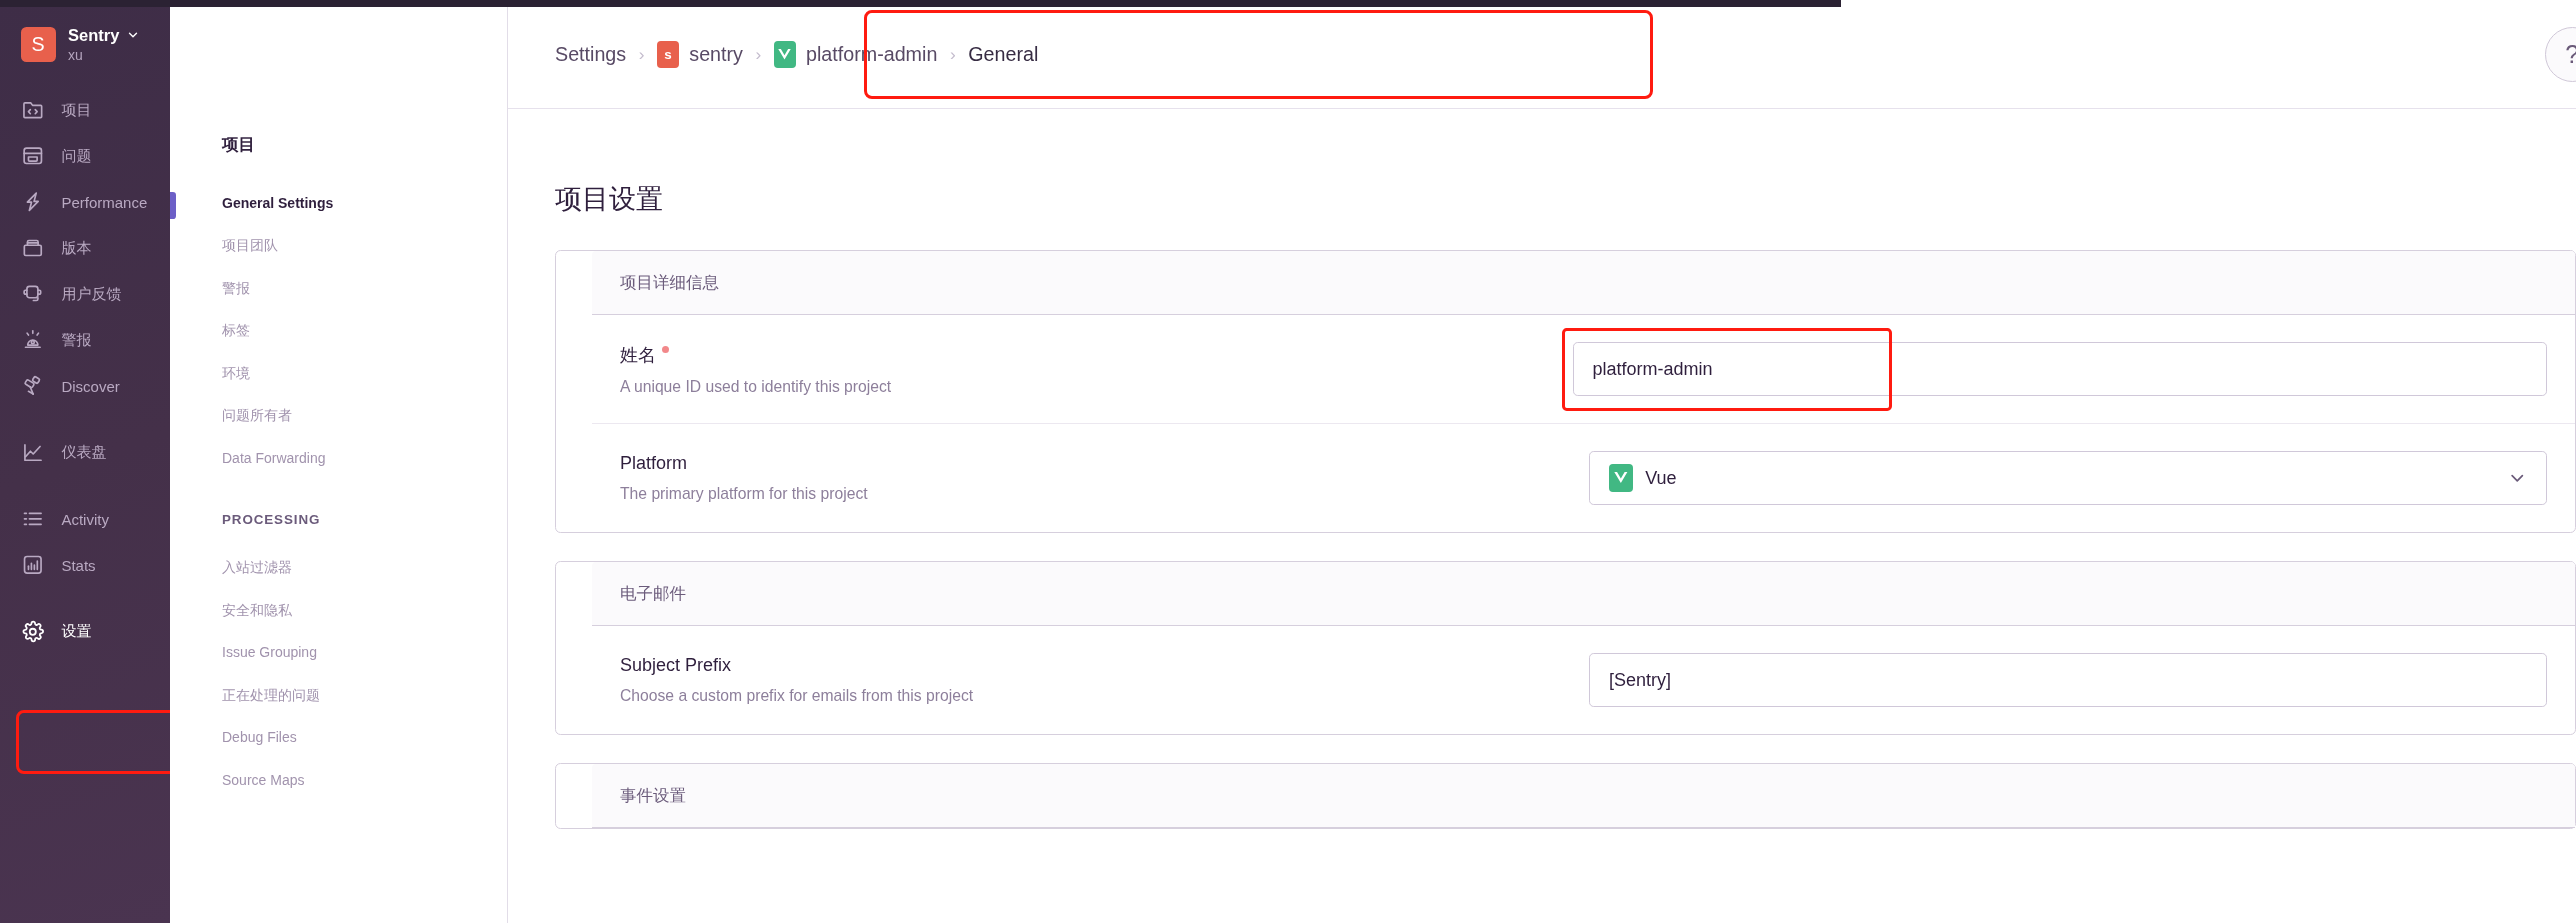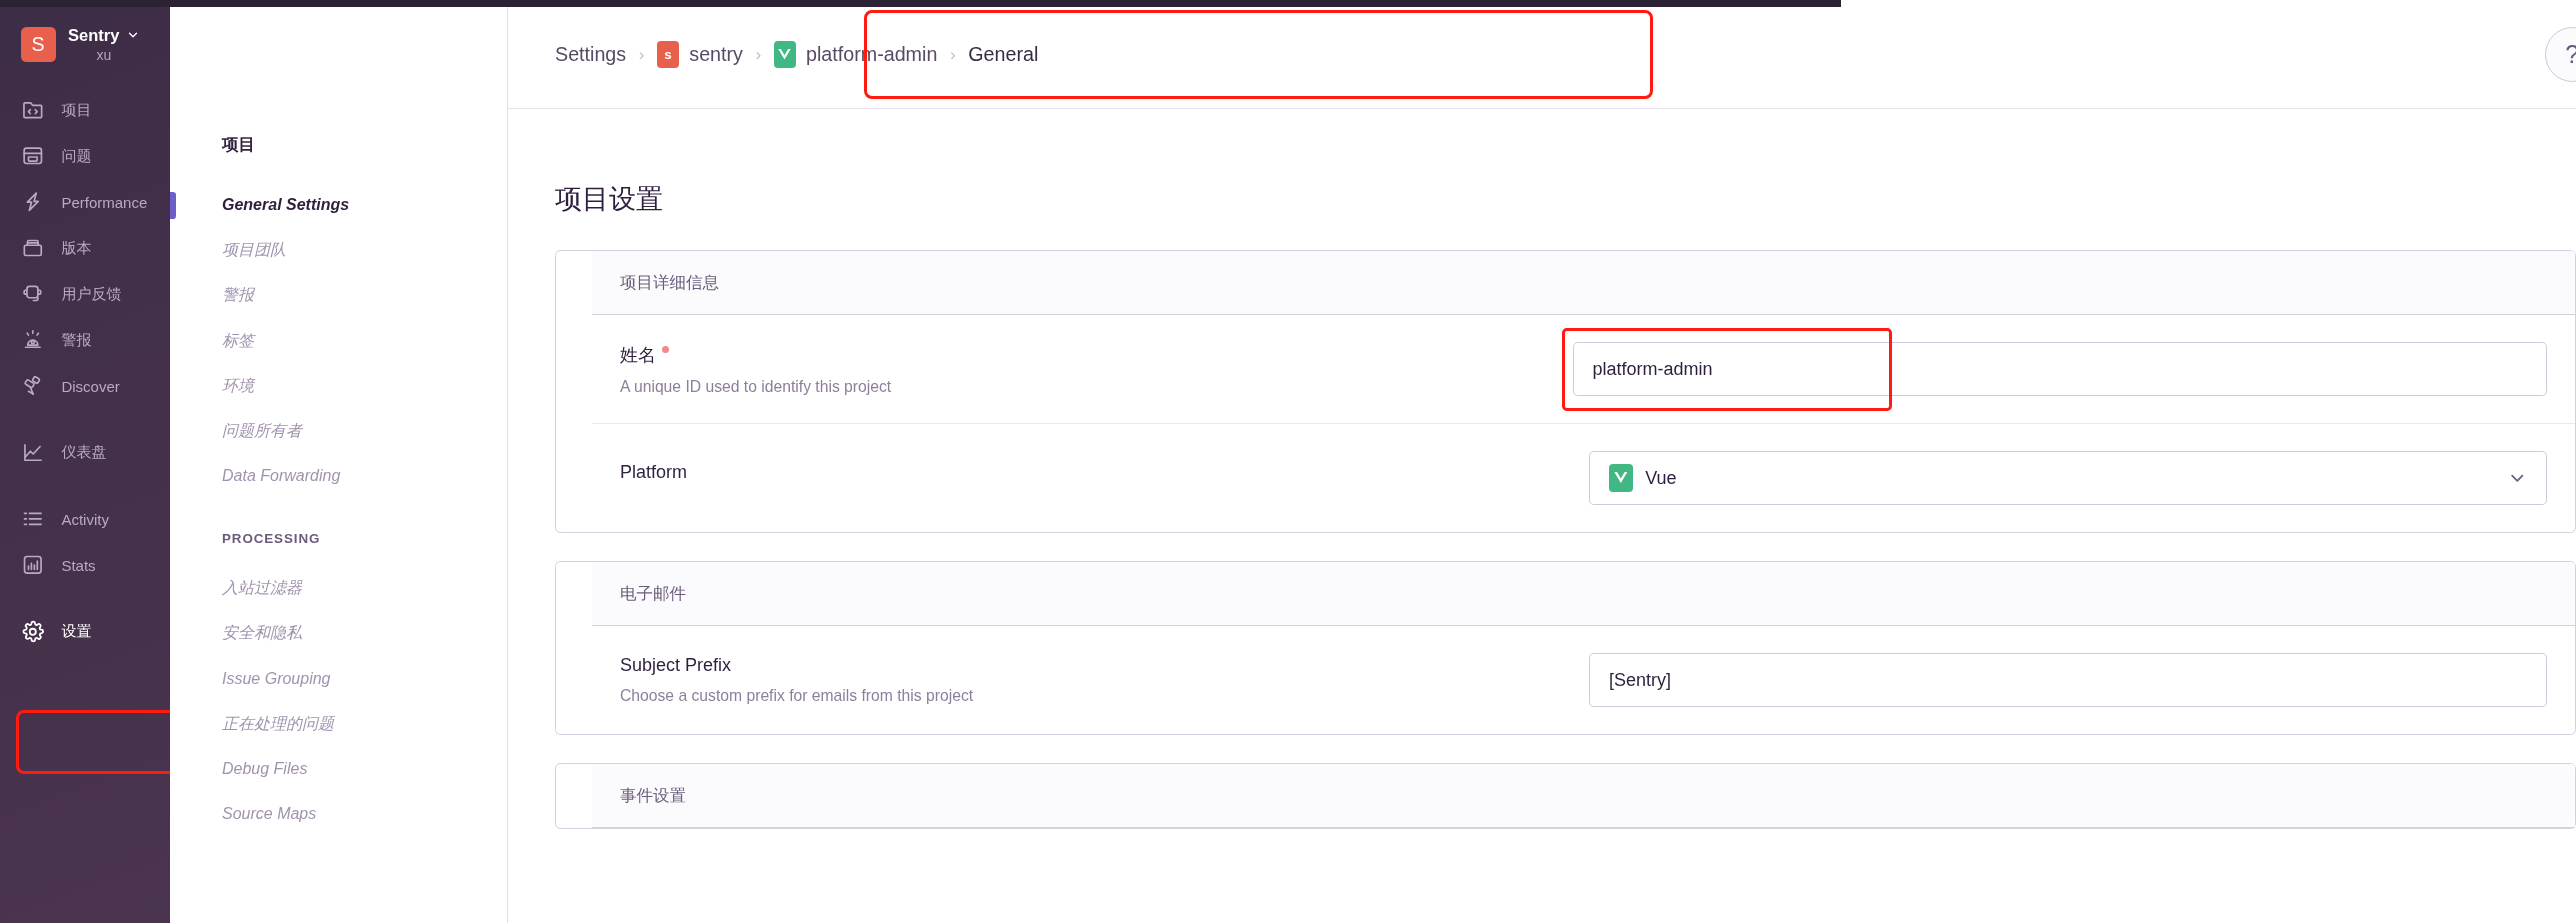--- a/index.html
+++ b/index.html
@@ -68,21 +68,20 @@
     align-items: center;
     gap: 6.3px;
     white-space: nowrap;
   }
   .org-name .chev { display: inline-flex; }
   .org-sub {
     color: #b4a4bd;
     font-size: 14px;
     font-weight: 400;
     margin-top: 2.4px;
-    text-align: center;
   }
 
   .nav-list { margin-top: 23.6px; }
   .nav-group-gap { height: 20.5px; }
 
   .nav-item {
     display: flex;
     align-items: center;
     gap: 17.3px;
     padding: 0 0 0 20.5px;
@@ -131,26 +130,25 @@
   }
   .sec-sub-heading {
     font-size: 13.4px;
     color: #6b5b7b;
     font-weight: 700;
     letter-spacing: 0.9px;
     margin: 44px 0 31.5px 0;
   }
   .sec-item {
     position: relative;
-    font-size: 16px;
+    font-size: 14px;
     color: #a193ad;
     margin-bottom: 23.6px;
     line-height: 1.35;
     white-space: nowrap;
-    font-style: italic;
   }
   .sec-item.active {
     color: #2f1f3d;
     font-weight: 700;
   }
   .sec-item.active::before {
     content: "";
     position: absolute;
     left: -52px;
     top: -2.4px;
@@ -631,20 +629,21 @@
             <input class="text-input" type="text" value="platform-admin" style="">
             <div class="name-input-highlight"></div>
           </div>
         </div>
 
         <div class="panel-row">
           <div class="field-label-col">
             <div class="field-label">
               <span>Platform</span>
             </div>
+            <div class="field-help">The primary platform for this project</div>
           </div>
           <div class="field-control-col">
             <div class="select-control">
               <span class="select-value">
                 <span class="platform-badge">
                   <svg viewBox="0 0 24 24" fill="#ffffff">
                       <path d="M2 3h4.2l5.8 10L17.8 3H22l-10 17L2 3z"></path>
                     </svg>
                 </span>
                 <span>Vue</span>

